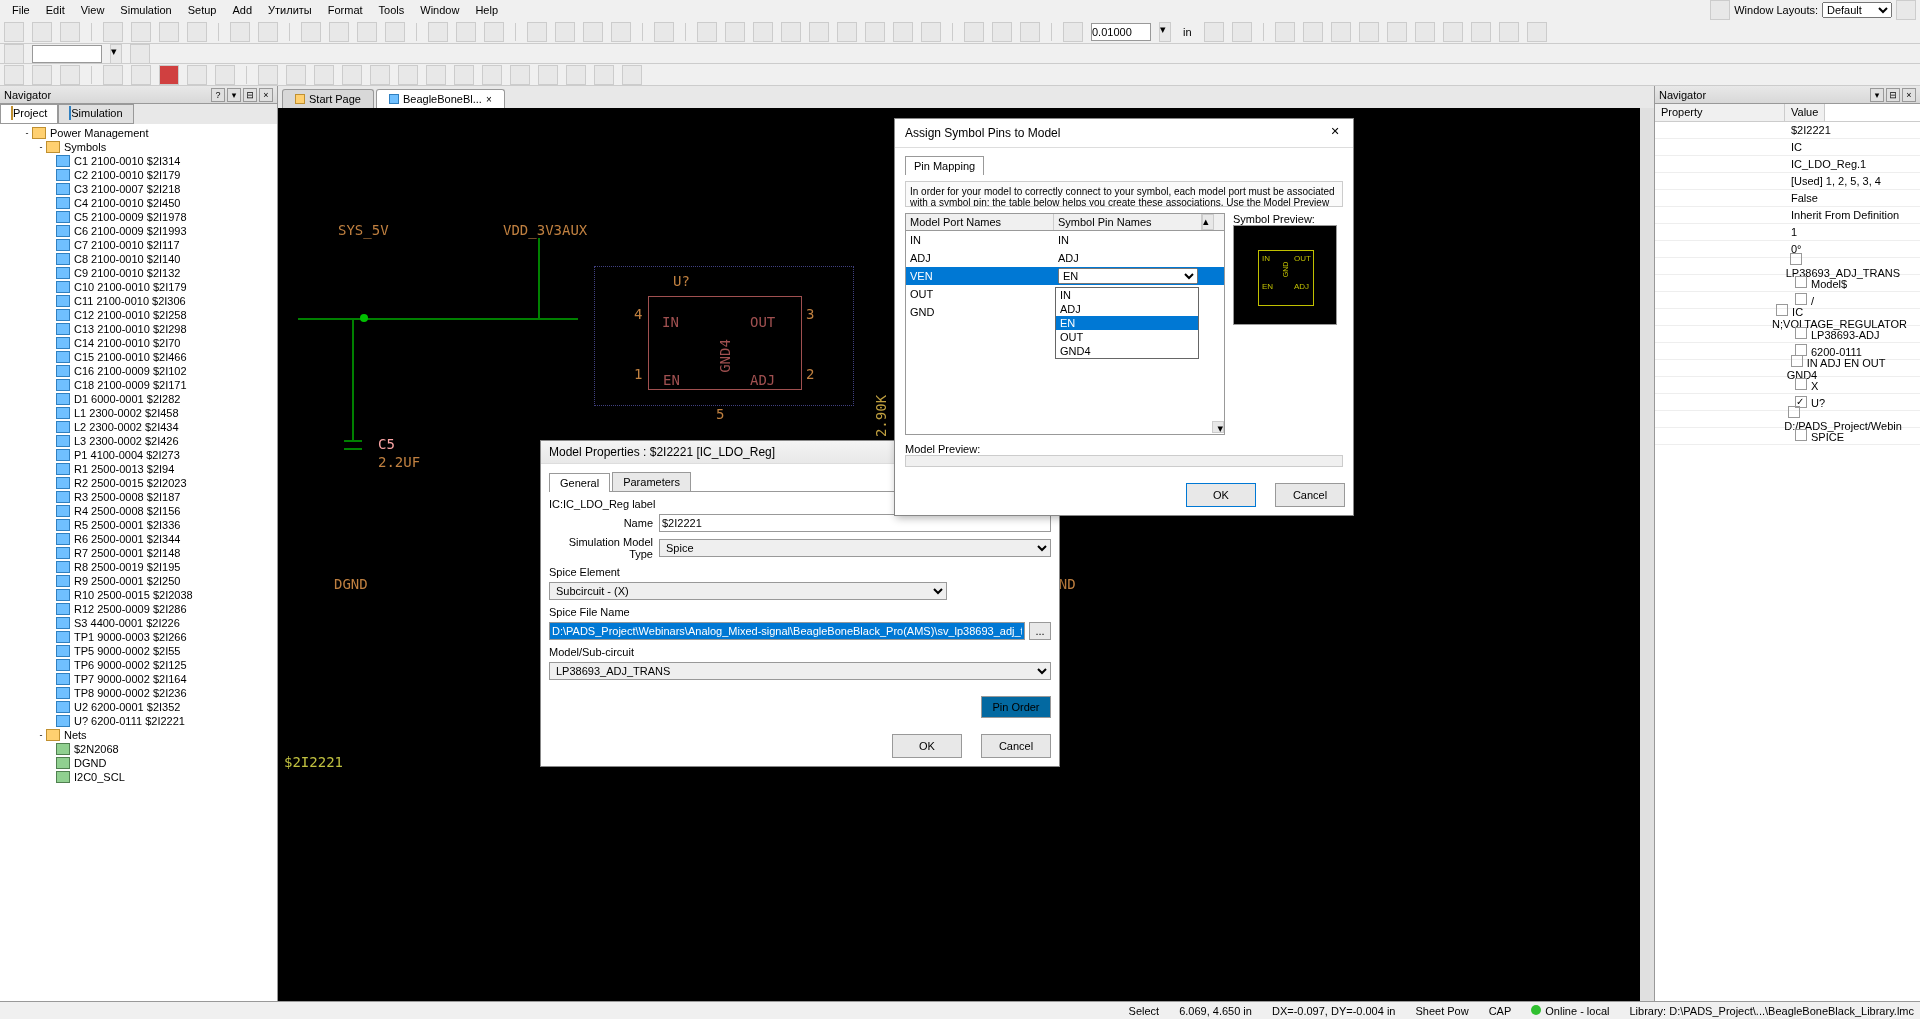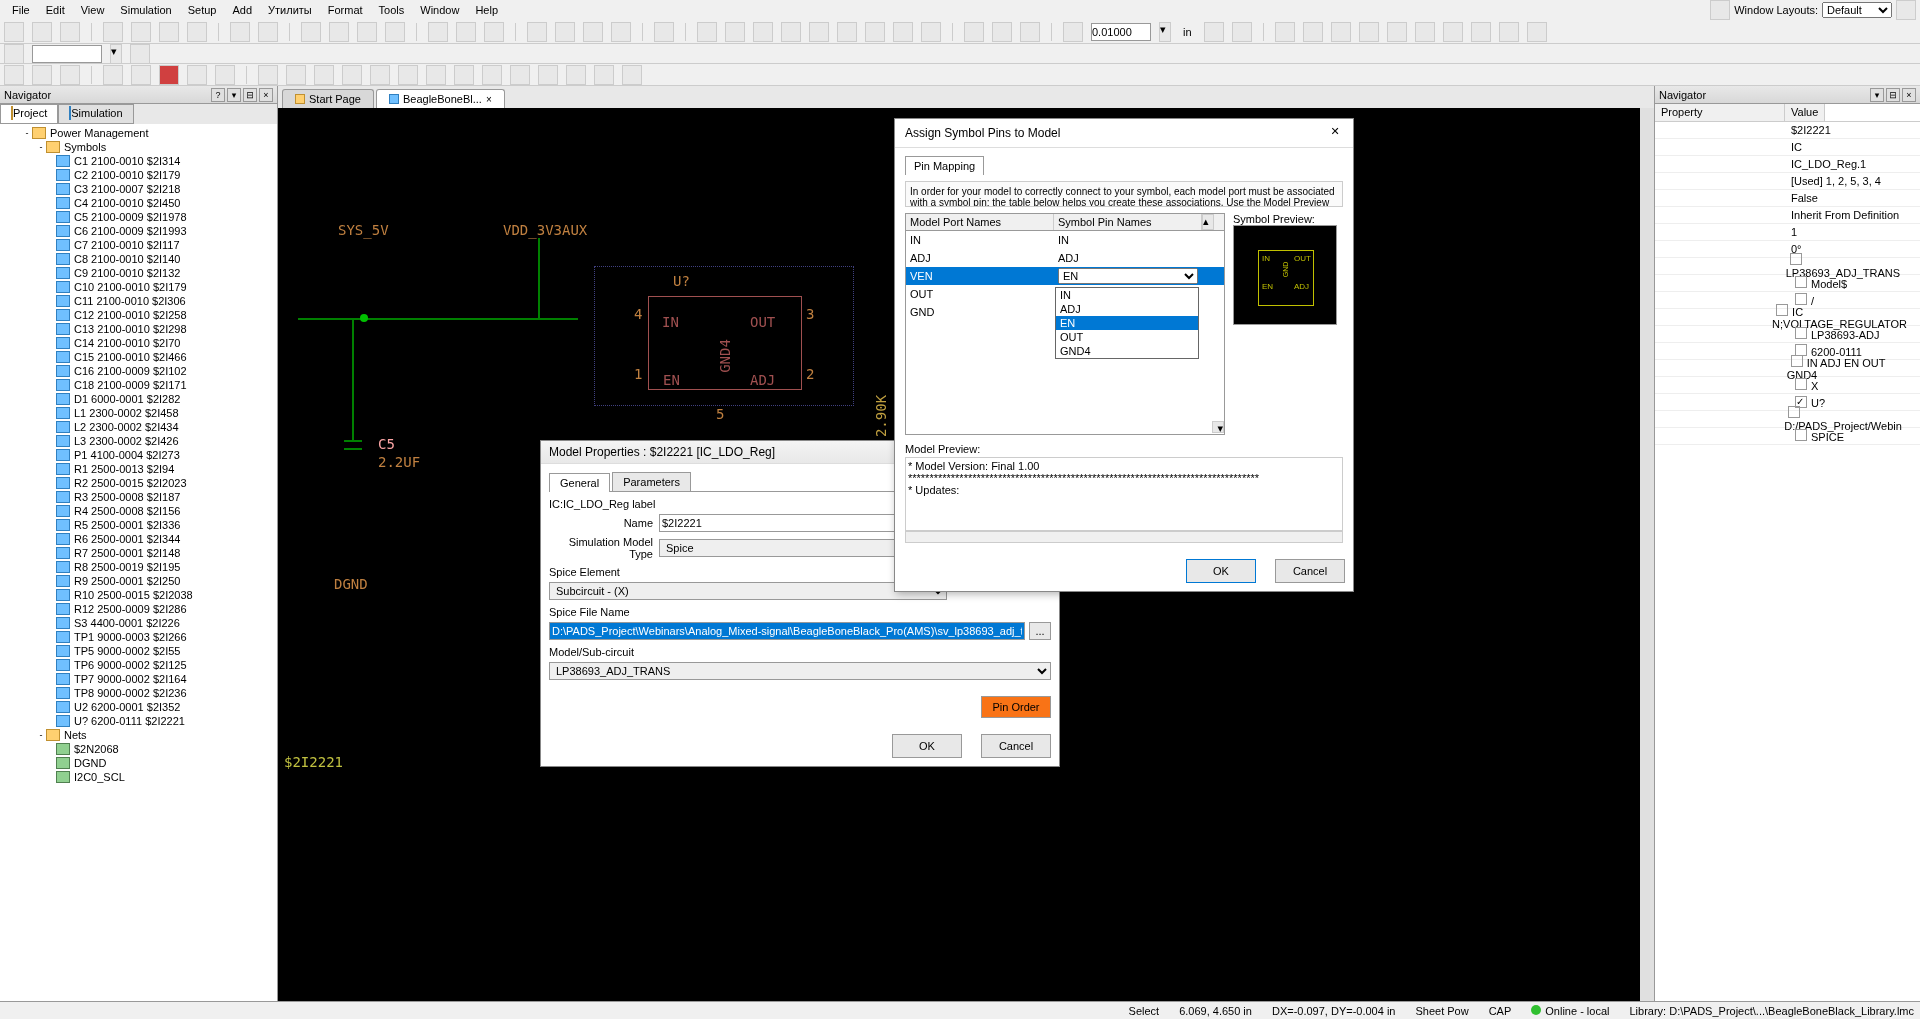--- a/index.html
+++ b/index.html
@@ -663,21 +663,21 @@
     <div class="section-label">Spice File Name</div>
     <div class="form-row">
       <input class="sel-highlight" value="D:\PADS_Project\Webinars\Analog_Mixed-signal\BeagleBoneBlack_Pro(AMS)\sv_lp38693_adj_trans.lib" style="">
       <button class="browse">...</button>
     </div>
     <div class="section-label">Model/Sub-circuit</div>
     <div class="form-row">
       <select><option>LP38693_ADJ_TRANS</option></select>
     </div>
     <div style="text-align:right; margin-top:16px;">
-      <button style="width:70px;height:22px;border:1px solid #999;background:#f97316;">Pin Order</button>
+      <button style="width:70px;height:22px;border:1px solid #999;background:#0369a1;">Pin Order</button>
     </div>
   </div>
   <div class="dlg-btns">
     <button>OK</button>
     <button>Cancel</button>
   </div>
 </div>
 
 <div class="dialog assign-pins">
   <div class="dlg-title">
@@ -734,25 +734,20 @@
           <div style="position:absolute;left:24px;top:24px;width:56px;height:56px;border:1px solid #c0c000;"></div>
           <div style="position:absolute;left:28px;top:28px;color:#c0c000;font-size:8px;">IN</div>
           <div style="position:absolute;left:60px;top:28px;color:#c0c000;font-size:8px;">OUT</div>
           <div style="position:absolute;left:28px;top:56px;color:#c0c000;font-size:8px;">EN</div>
           <div style="position:absolute;left:60px;top:56px;color:#c0c000;font-size:8px;">ADJ</div>
           <div style="position:absolute;left:44px;top:40px;color:#c0c000;font-size:7px;transform:rotate(-90deg);">GND</div>
         </div>
       </div>
     </div>
     <div style="margin-top:8px;">Model Preview:</div>
-    <div class="model-prev">
-      <div>* Model Version: Final 1.00</div>
-      <div>**********************************************************************************</div>
-      <div>* Updates:</div>
-    </div>
     <div style="display:flex;">
         <div style="flex:1;height:12px;border:1px solid #ccc;background:#f0f0f0;"></div>
       </div>
   </div>
   <div class="dlg-btns">
     <button class="primary">OK</button>
     <button>Cancel</button>
   </div>
 </div>
 

